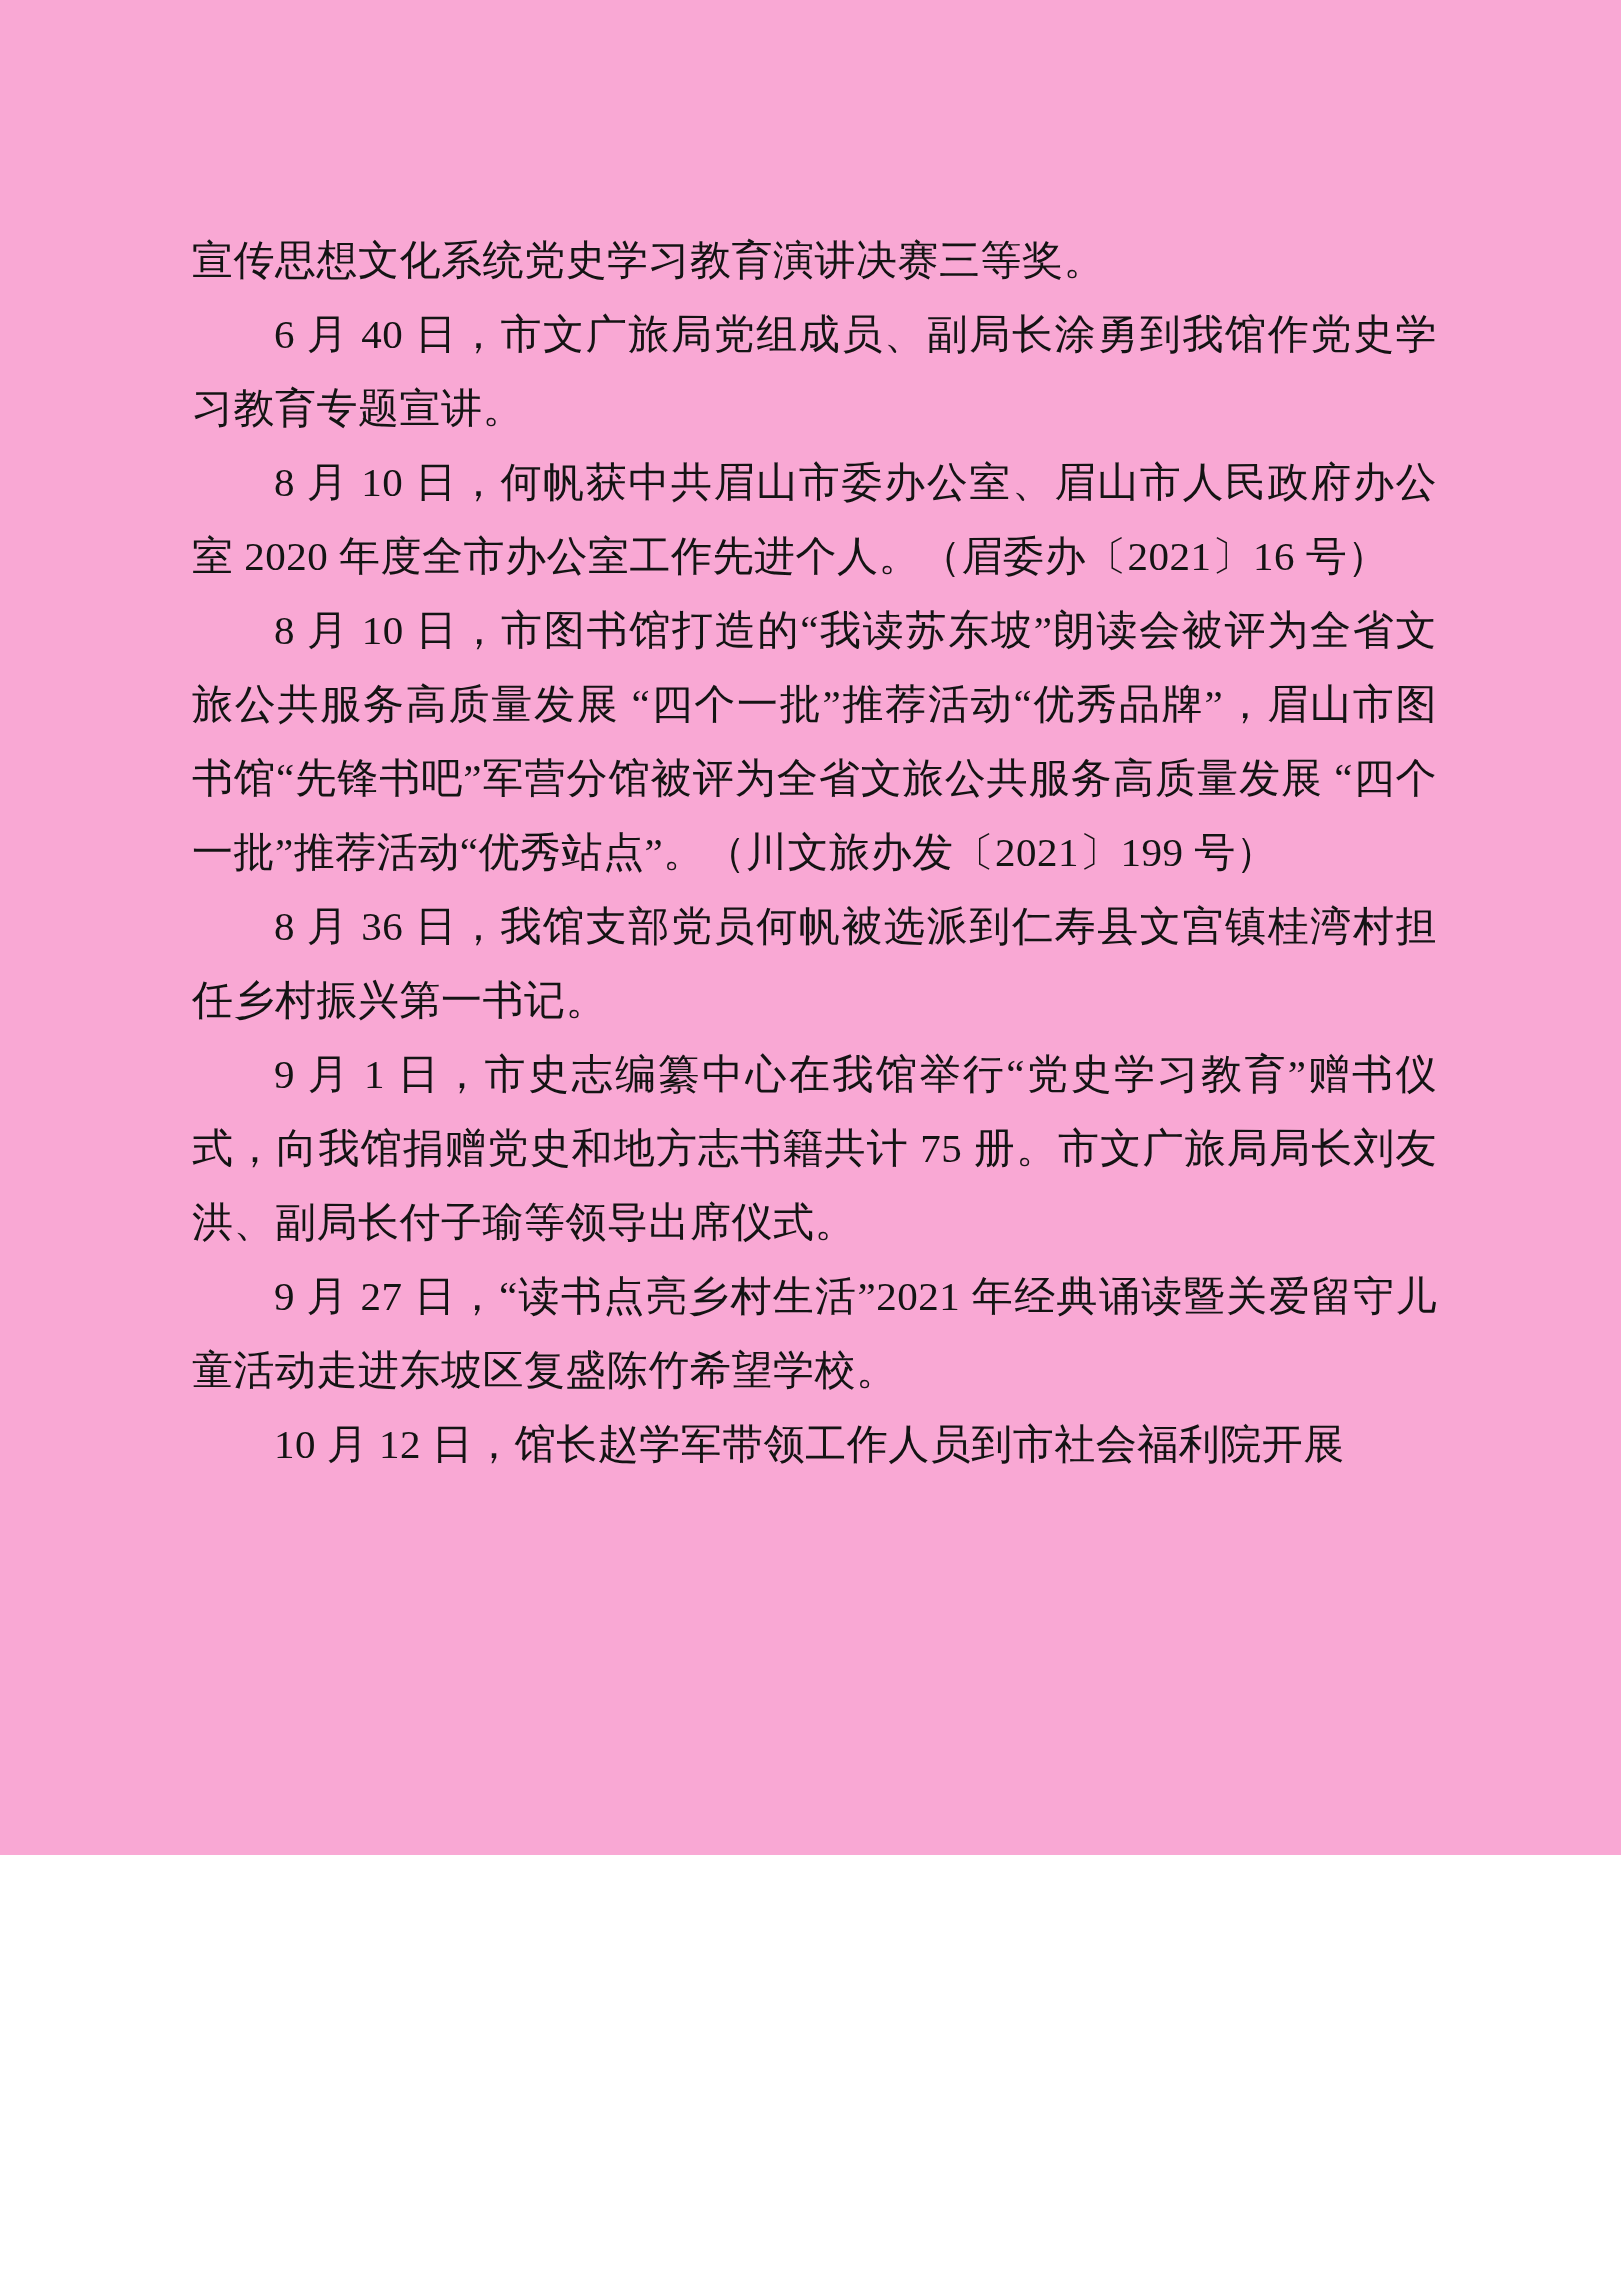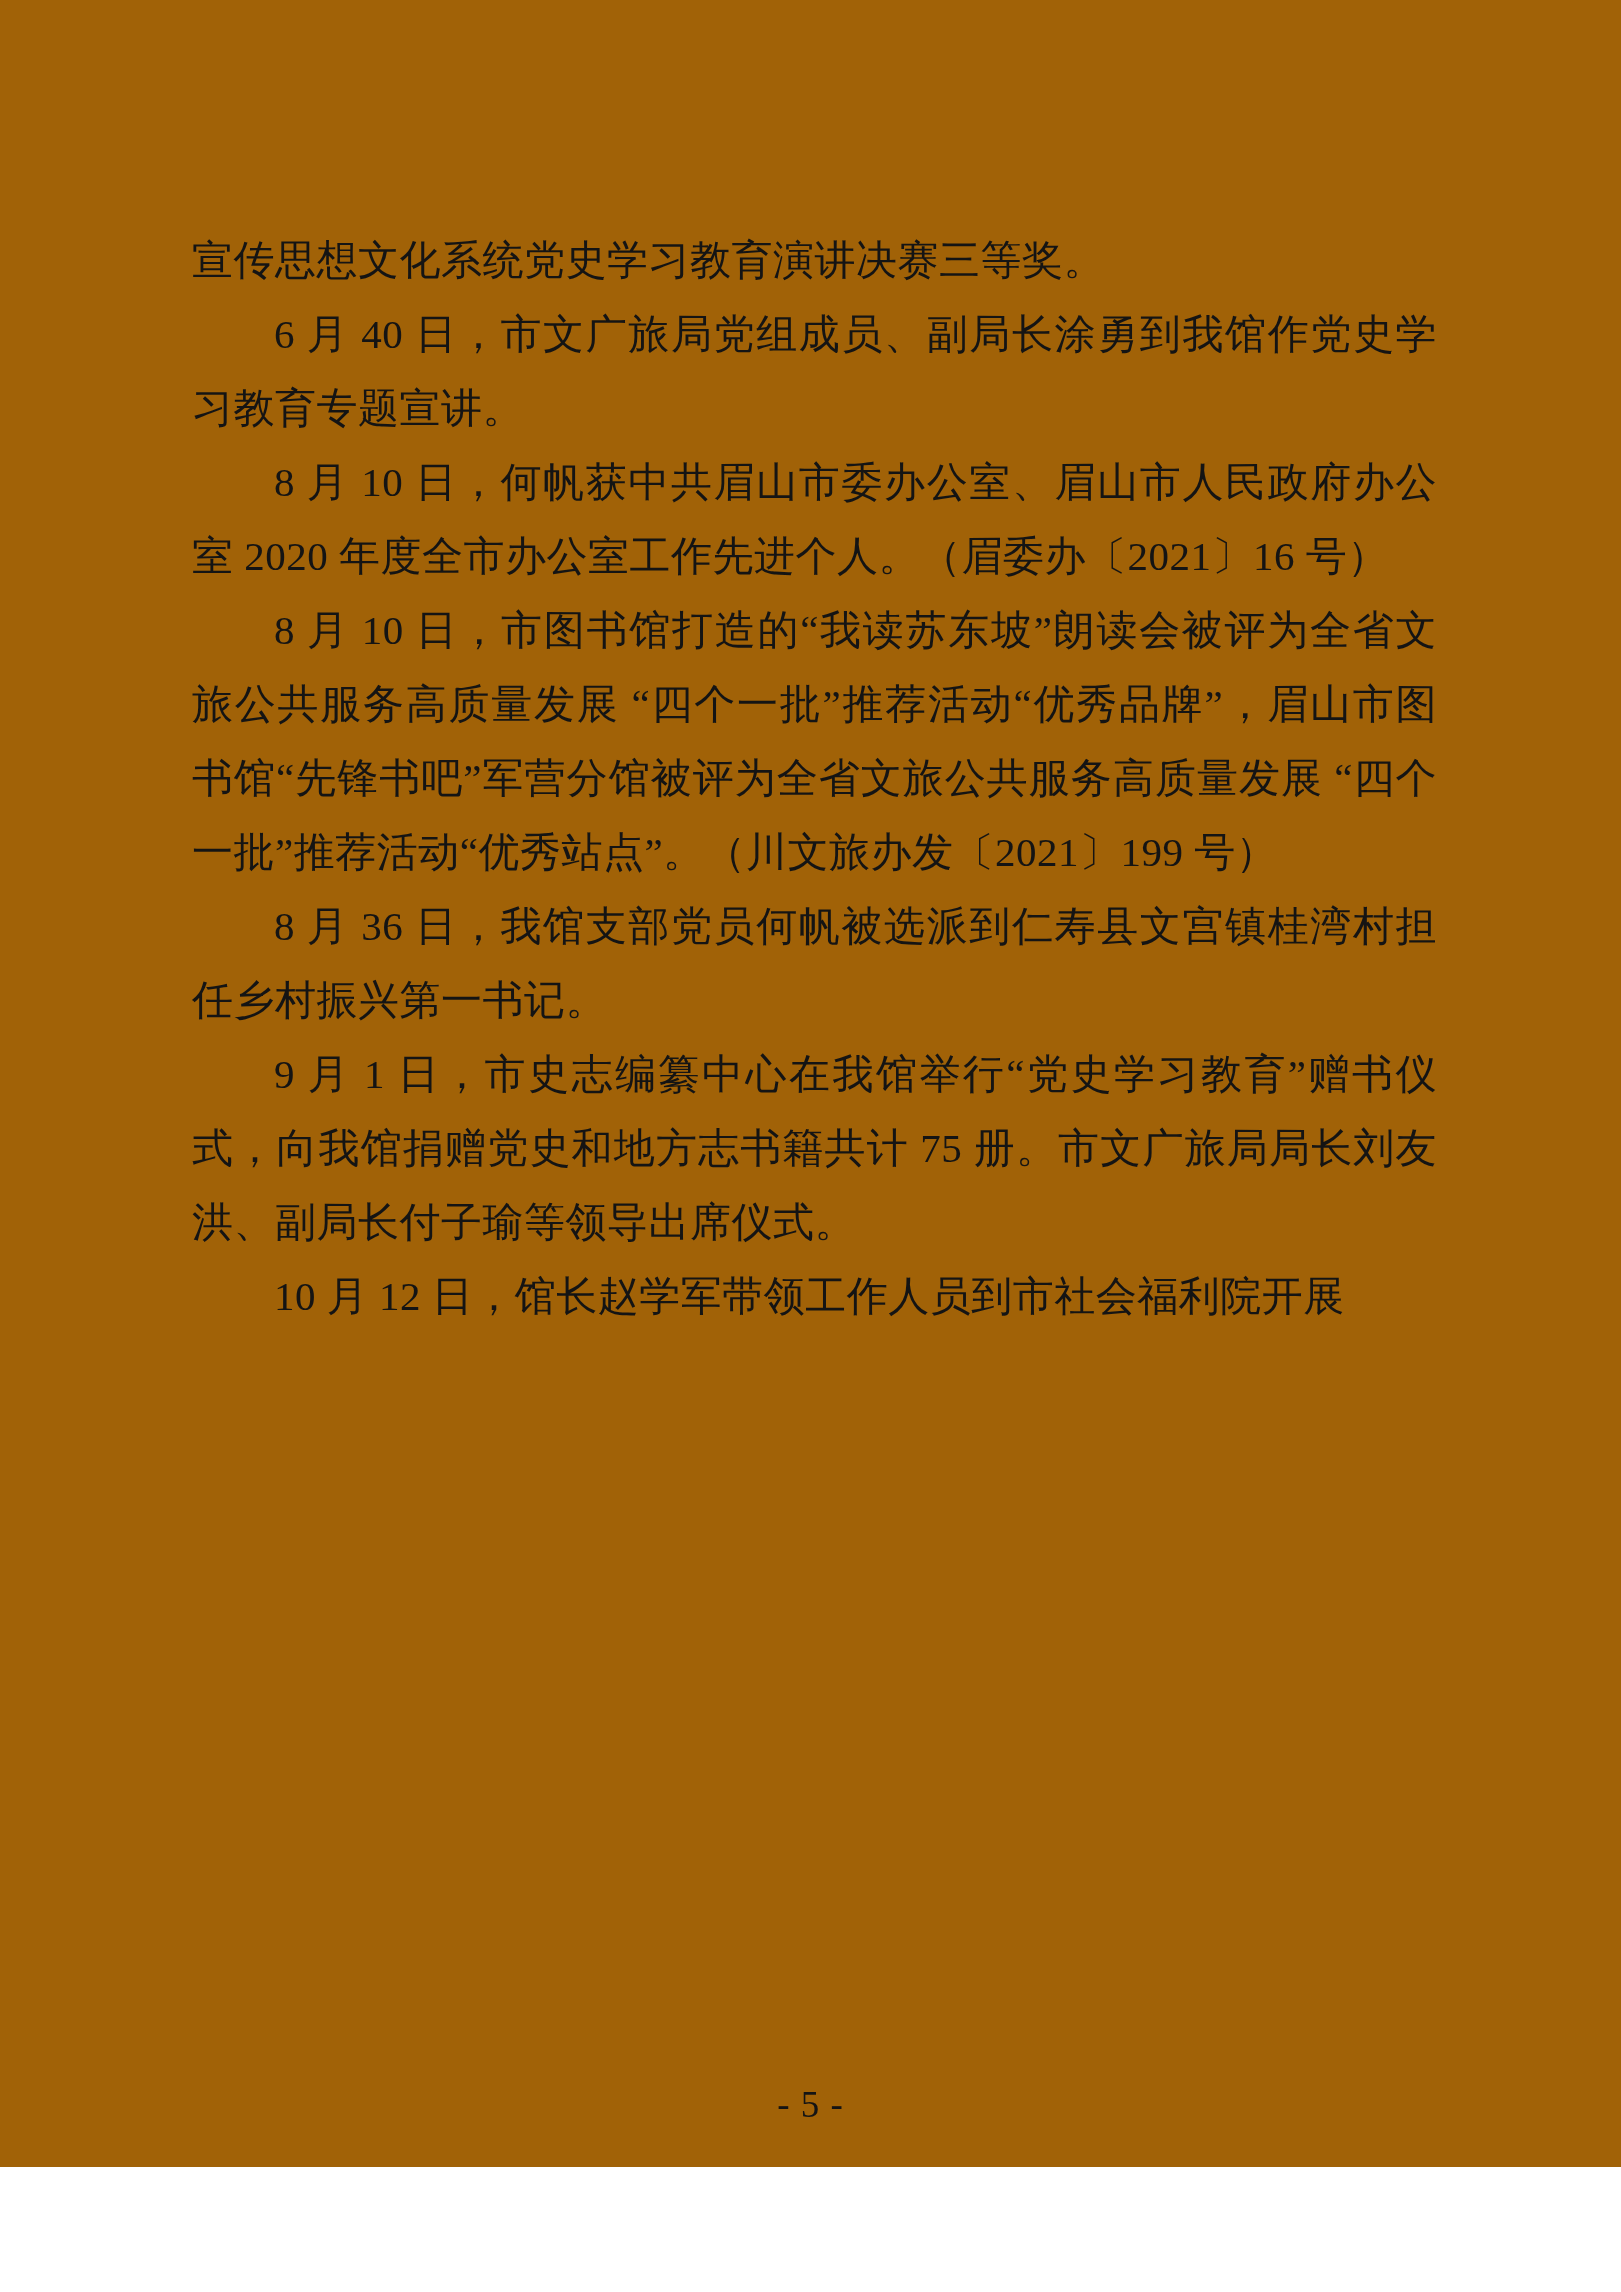--- a/index.html
+++ b/index.html
@@ -3,22 +3,22 @@
 <meta charset="utf-8">
 <style>
   html, body {
     margin: 0;
     padding: 0;
     background: #ffffff;
   }
   .page {
     position: relative;
     width: 1621px;
-    height: 2167px;
-    background: #a16207;
+    height: 1855px;
+    background: #f9a8d4;
     box-sizing: border-box;
     font-family: "Liberation Serif", "DejaVu Serif", serif;
     color: #111111;
     overflow: hidden;
   }
   .doc-body {
     position: absolute;
     left: 192px;
     top: 223px;
     width: 1245px;
@@ -53,19 +53,20 @@
 
 <div class="page">
 
   <div class="doc-body">
     <p class="para">宣传思想文化系统党史学习教育演讲决赛三等奖。</p>
     <p class="para indent">6 月 40 日，市文广旅局党组成员、副局长涂勇到我馆作党史学习教育专题宣讲。</p>
     <p class="para indent">8 月 10 日，何帆获中共眉山市委办公室、眉山市人民政府办公室 2020 年度全市办公室工作先进个人。（眉委办〔2021〕16 号）</p>
     <p class="para indent">8 月 10 日，市图书馆打造的“我读苏东坡”朗读会被评为全省文旅公共服务高质量发展 “四个一批”推荐活动“优秀品牌”，眉山市图书馆“先锋书吧”军营分馆被评为全省文旅公共服务高质量发展 “四个一批”推荐活动“优秀站点”。（川文旅办发〔2021〕199 号）</p>
     <p class="para indent">8 月 36 日，我馆支部党员何帆被选派到仁寿县文宫镇桂湾村担任乡村振兴第一书记。</p>
     <p class="para indent">9 月 1 日，市史志编纂中心在我馆举行“党史学习教育”赠书仪式，向我馆捐赠党史和地方志书籍共计 75 册。市文广旅局局长刘友洪、副局长付子瑜等领导出席仪式。</p>
+    <p class="para indent">9 月 27 日，“读书点亮乡村生活”2021 年经典诵读暨关爱留守儿童活动走进东坡区复盛陈竹希望学校。</p>
     <p class="para indent">10 月 12 日，馆长赵学军带领工作人员到市社会福利院开展</p>
   </div>
 
   <div class="page-number">- 5 -</div>
 
 </div>
 
 
 </body></html>

